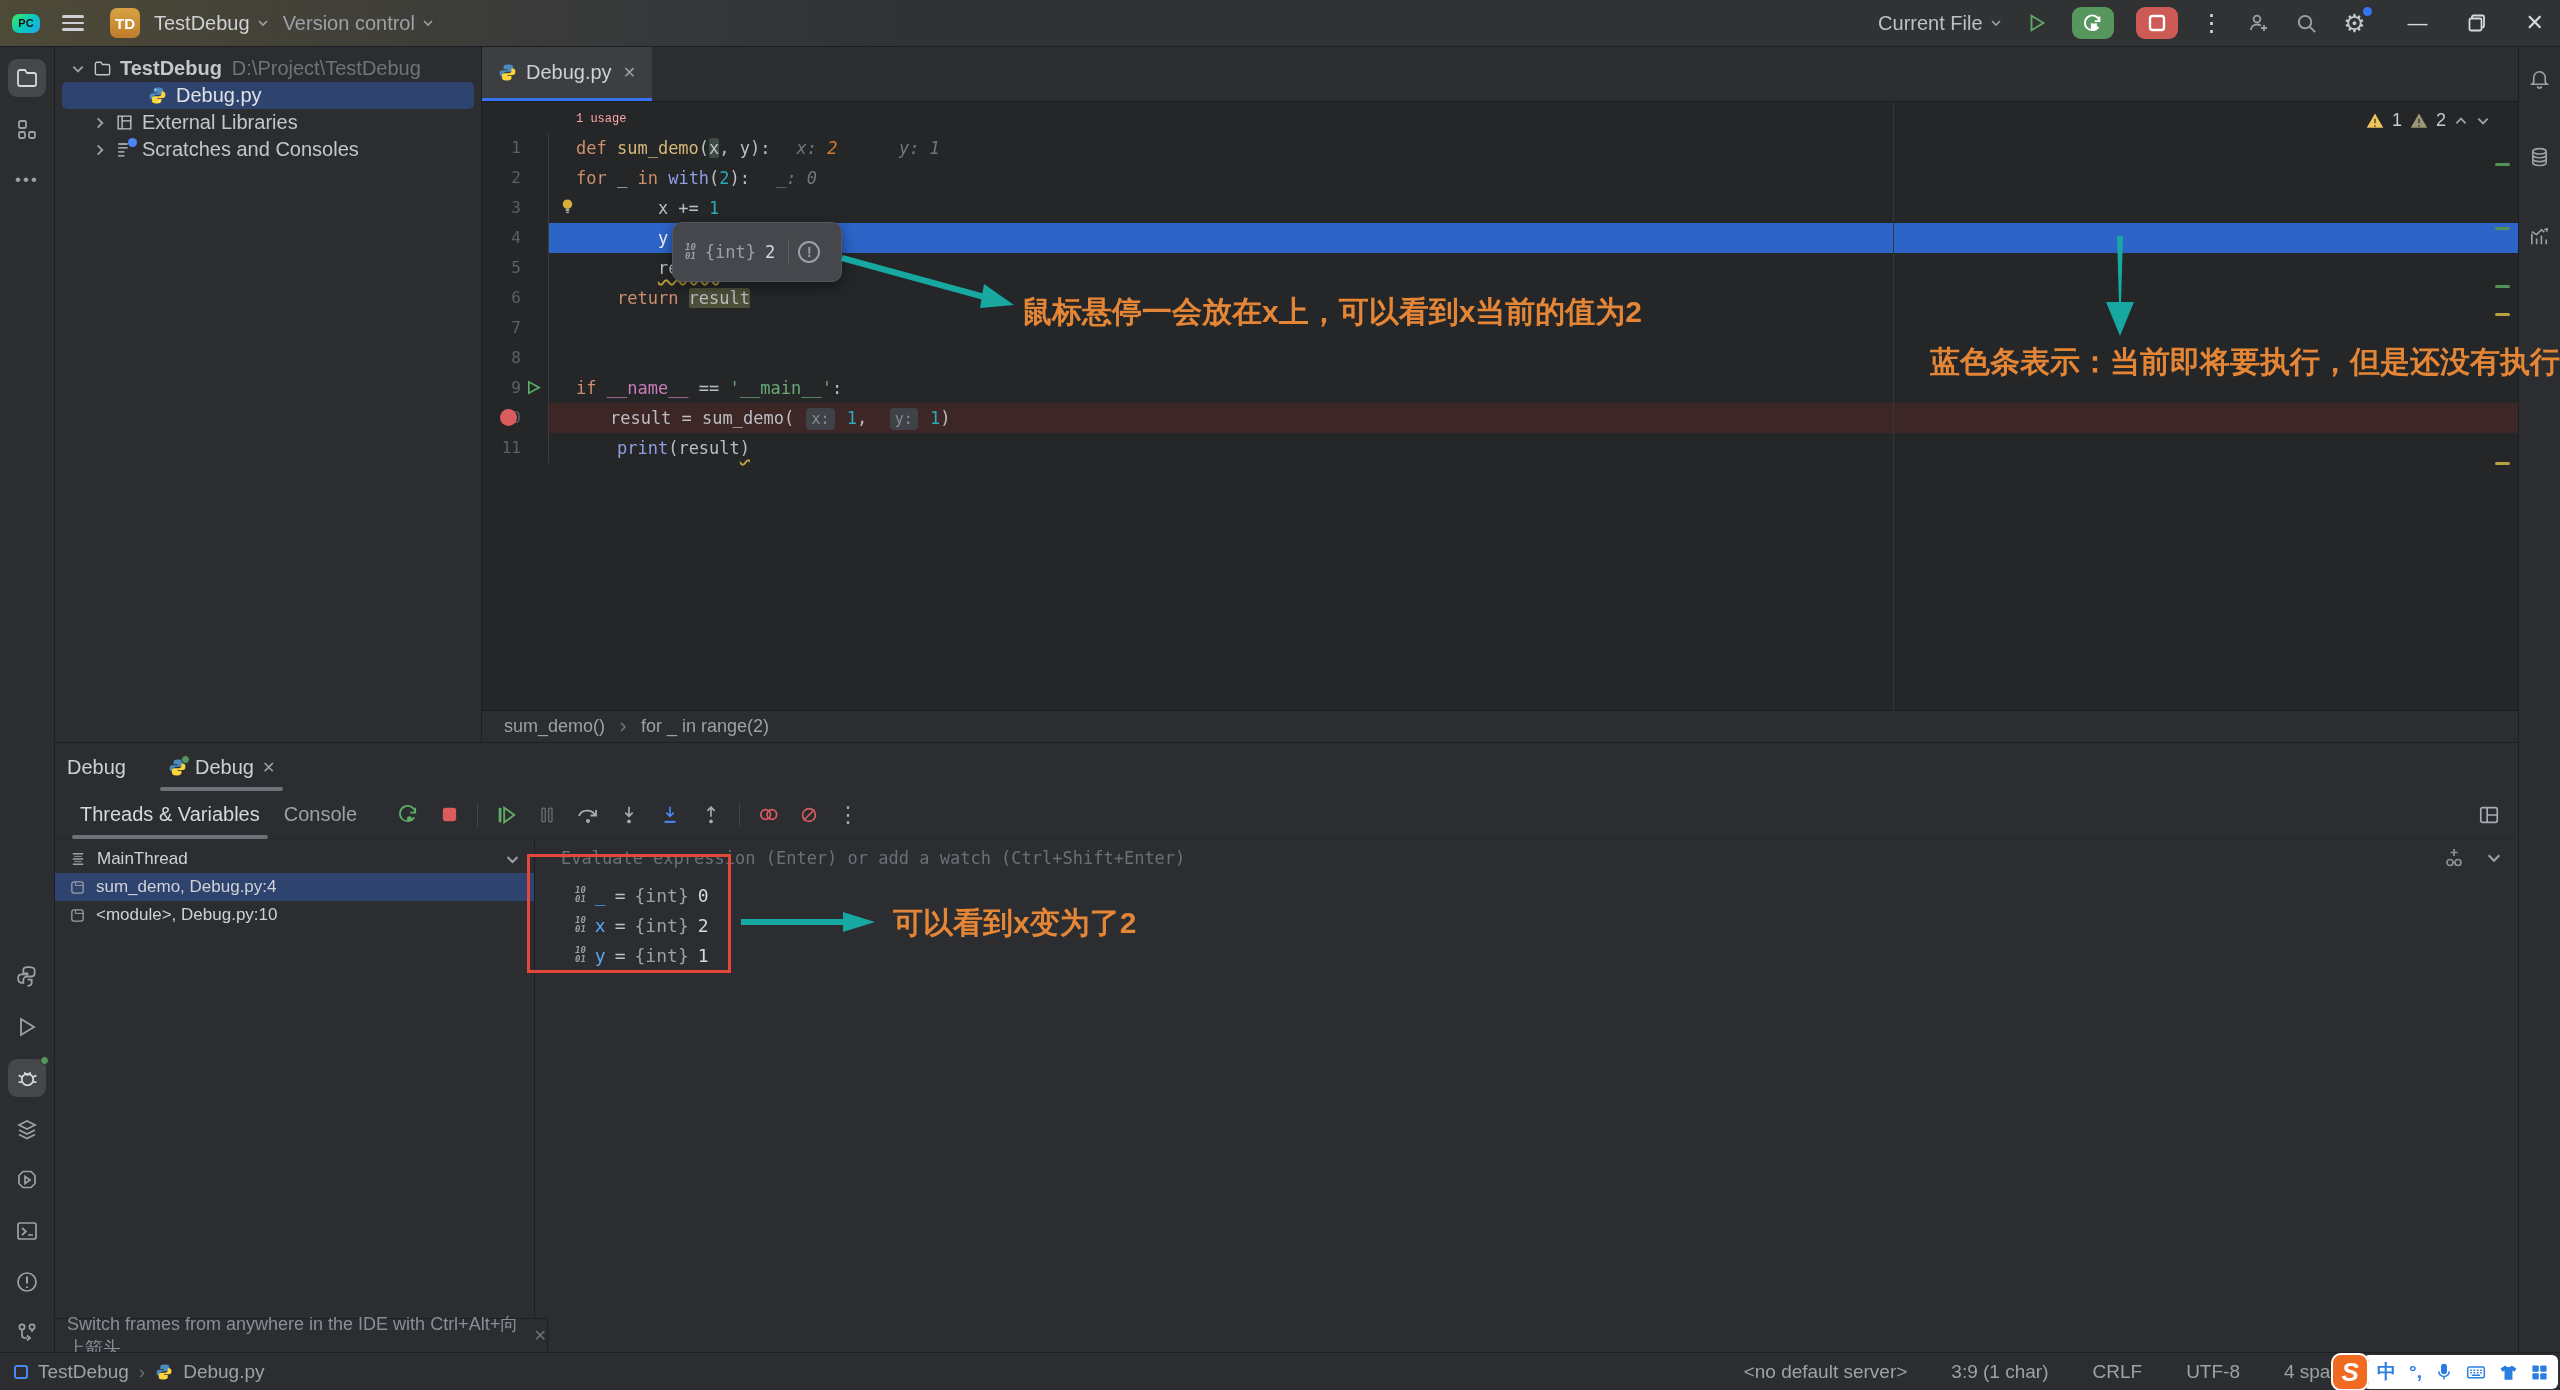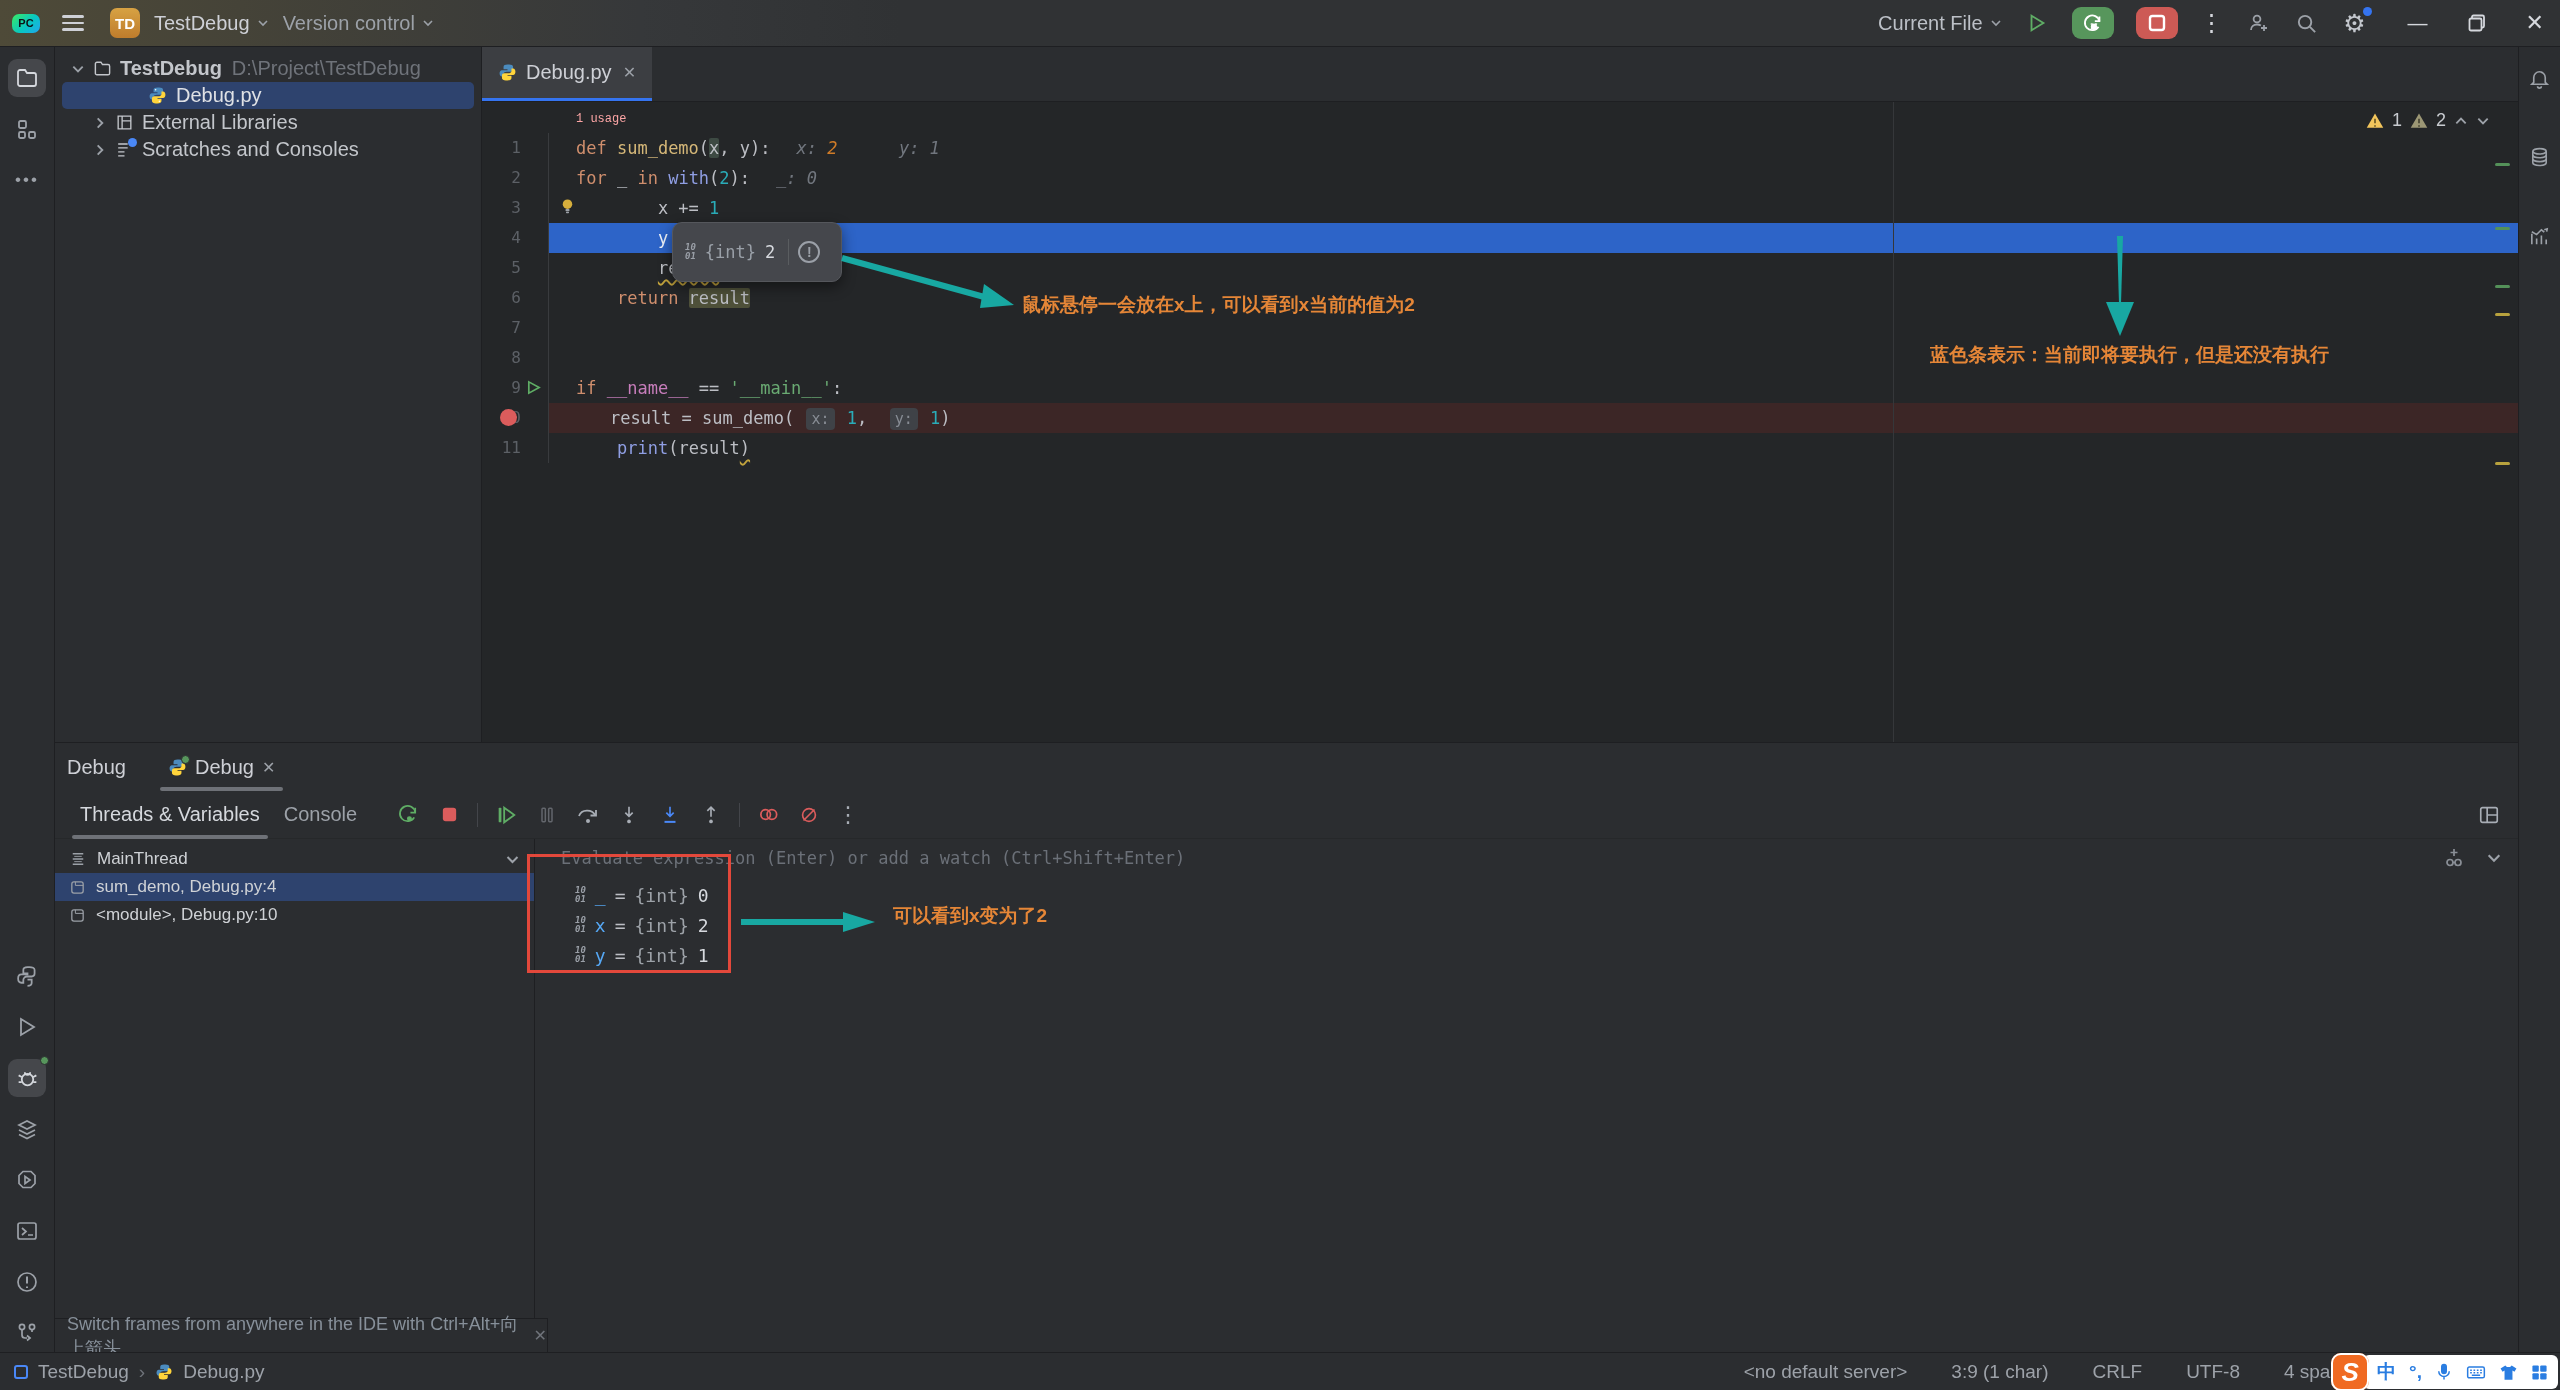--- a/index.html
+++ b/index.html
@@ -142,21 +142,21 @@
   .module-sq{width:14px;height:14px;border:2px solid #4a88f7;border-radius:3px;}
   .sb-right{margin-left:auto;display:flex;align-items:center;gap:44px;margin-right:200px;white-space:nowrap;}
   .ime{position:absolute;right:2px;top:1px;height:36px;display:flex;align-items:center;z-index:6;}
   .sogou{width:38px;height:38px;border-radius:10px;background:#f06a22;color:#fff;display:flex;
     align-items:center;justify-content:center;font-size:26px;font-weight:bold;font-style:italic;
     box-shadow:0 0 0 2px #fff inset;z-index:2;}
   .ime-panel{height:34px;background:#fff;border-radius:6px;display:flex;align-items:center;
     gap:13px;padding:0 10px 0 14px;margin-left:-6px;color:#2a7de1;}
   
   .overlay{position:absolute;inset:0;pointer-events:none;z-index:9;}
-  .note{position:absolute;color:#e58637;font-size:19px;font-weight:600;white-space:nowrap;}
+  .note{position:absolute;color:#e58637;font-size:30px;font-weight:600;white-space:nowrap;}
   .redrect{position:absolute;left:527px;top:854px;width:204px;height:119px;border:3px solid #e3483b;}
   svg{display:block;}
 </style>
 </head>
 <body>
 
 <div class="app">
 
   <div class="titlebar">
     <div class="pc-logo">PC</div>
@@ -423,20 +423,27 @@
                   <i>10</i>
                   <i>01</i>
                 </span>
               <span class="tt-type">{int}</span>
               <span class="tt-val">2</span>
               <span class="tt-div"></span>
               <span class="info-circ">!</span>
             </div>
           </div>
 
+          <div class="breadcrumb">
+            <span>sum_demo()</span>
+            <svg width="12" height="12" viewBox="0 0 12 12">
+                <path d="M4 2l4 4-4 4" fill="none" stroke="#6f737a" stroke-width="1.6"></path>
+              </svg>
+            <span>for _ in range(2)</span>
+          </div>
         </div>
       </div>
 
       <div class="debug">
         <div class="dbg-head">
           <span class="dbg-title">Debug</span>
           <div class="dbg-tab">
             <span class="pyico">
               <svg width="19" height="19" viewBox="0 0 24 24">
                 <path fill="#4b8bbe" d="M12 2C9 2 7 3 7 5v3h5v1H5c-2 0-3 2-3 4s1 4 3 4h2v-3c0-2 2-3 4-3h5c1.5 0 3-1 3-3V5c0-2-2-3-5-3z"></path>

